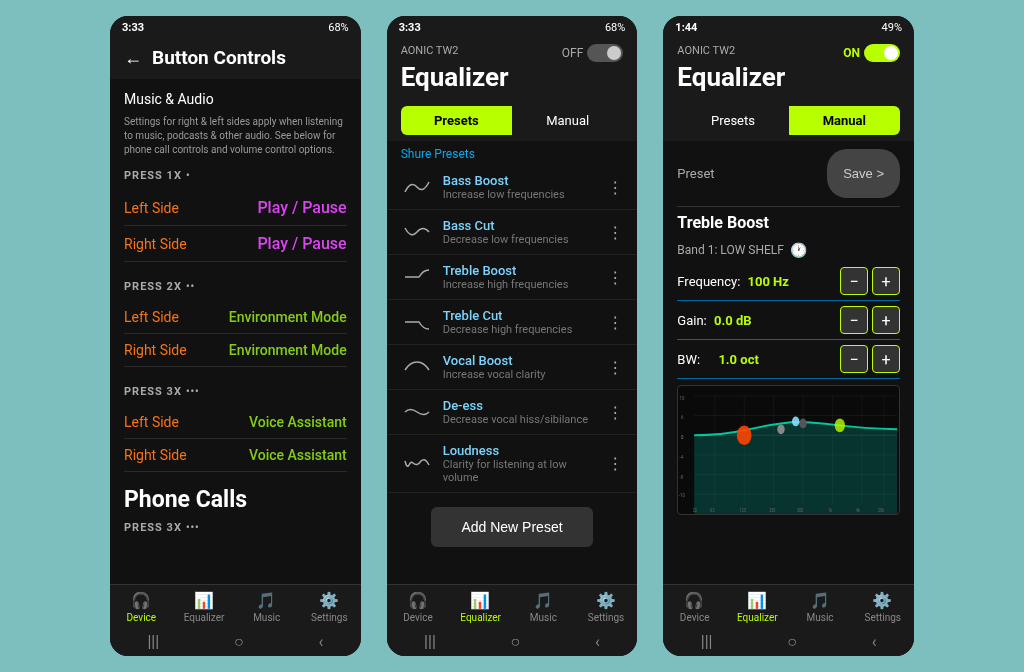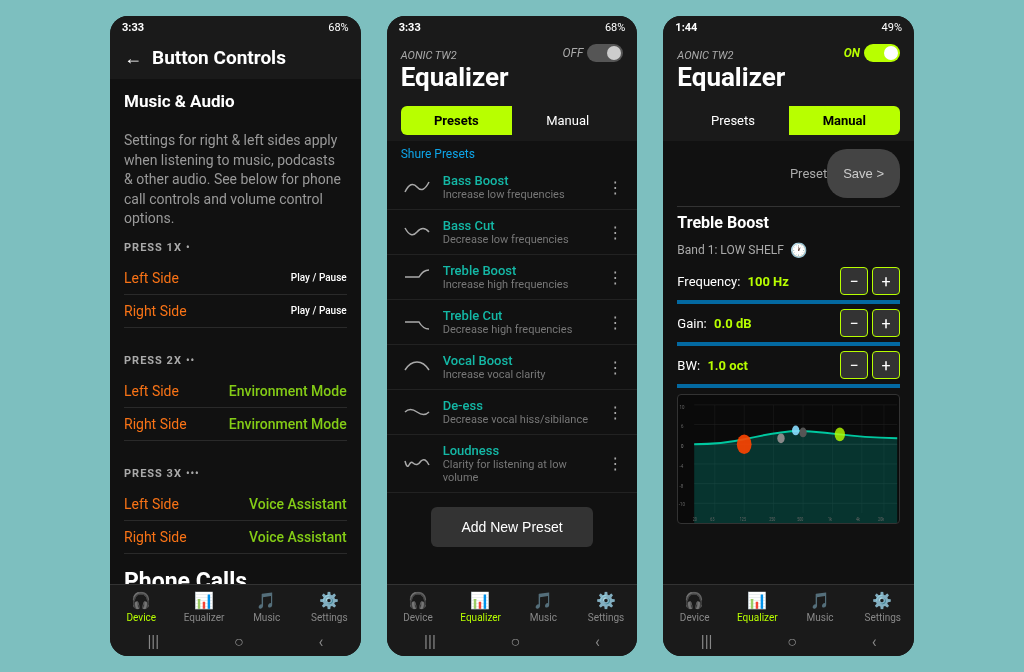--- a/index.html
+++ b/index.html
@@ -68,51 +68,50 @@
       font-weight: bold;
     }
     .phone1-body {
       background: #111;
       flex: 1;
       padding: 12px 14px;
       overflow: hidden;
     }
     .section-title-large {
       color: #fff;
-      font-size: 17px;
-      font-weight: bold;
-      margin-bottom: 20px;
+      font-size: 14px;
+      font-weight: normal;
+      margin-bottom: 8px;
     }
     .section-desc {
       color: #999;
-      font-size: 14px;
+      font-size: 10px;
       line-height: 1.4;
       margin-bottom: 12px;
     }
     .press-label {
       color: #aaa;
       font-size: 11px;
       font-weight: bold;
       letter-spacing: 1px;
       margin-bottom: 8px;
       display: flex;
       align-items: center;
       gap: 4px;
-      margin-top: 8px;
     }
     .dots { color: #aaa; font-size: 10px; }
     .control-row {
       display: flex;
       justify-content: space-between;
       align-items: center;
       padding: 8px 0;
       border-bottom: 1px solid #2a2a2a;
     }
     .control-label { color: #f97316; font-size: 14px; }
-    .control-value { color: #ffffff; font-size: 10px; font-weight: 500; }
+    .control-value { color: #d946ef; font-size: 16px; font-weight: 500; }
     .control-value-yellow { color: #84cc16; font-size: 14px; font-weight: 500; }
     .section-gap { height: 18px; }
     .phone-calls-title {
       color: #fff;
       font-size: 23px;
       font-weight: bold;
       margin-top: 14px;
     }
     
     .bottom-nav {
@@ -145,22 +144,21 @@
     
     .phone2-header {
       background: #1a1a1a;
       padding: 6px 14px 8px;
     }
     .device-brand { color: #aaa; font-size: 11px; }
     .equalizer-title { color: #fff; font-size: 26px; font-weight: bold; }
     .eq-header-row {
       display: flex;
       justify-content: space-between;
-      align-items: flex-end;
-      font-style: italic;
+      align-items: flex-start;
     }
     .toggle-off {
       display: flex;
       align-items: center;
       gap: 4px;
       font-size: 12px;
       color: #aaa;
     }
     .toggle-switch-off {
       width: 36px;
@@ -238,21 +236,21 @@
       gap: 10px;
     }
     .preset-icon {
       width: 32px;
       display: flex;
       align-items: center;
       justify-content: center;
     }
     .preset-icon svg { width: 28px; height: 18px; }
     .preset-text { flex: 1; }
-    .preset-name { color: #14b8a6; font-size: 13px; font-weight: 500; }
+    .preset-name { color: #7dd3fc; font-size: 13px; font-weight: 500; }
     .preset-desc { color: #777; font-size: 11px; }
     .preset-menu { color: #aaa; font-size: 16px; }
     .add-preset-btn {
       background: #333;
       color: #fff;
       border: none;
       padding: 12px 30px;
       border-radius: 6px;
       font-size: 14px;
       margin: 10px auto;
@@ -261,21 +259,21 @@
     }
     
     .phone3-body {
       background: #111;
       flex: 1;
       padding: 0 14px;
       overflow: hidden;
     }
     .preset-row {
       display: flex;
-      justify-content: flex-end;
+      justify-content: space-between;
       align-items: center;
       padding: 8px 0;
       border-bottom: 1px solid #333;
     }
     .preset-row-label { color: #aaa; font-size: 13px; }
     .save-btn {
       background: #444;
       color: #ccc;
       border: none;
       border-radius: 20px;
@@ -292,21 +290,21 @@
       gap: 6px;
       padding: 4px 0;
     }
     .band-label { color: #aaa; font-size: 12px; }
     .clock-icon { font-size: 14px; color: #aaa; }
     .freq-row {
       display: flex;
       align-items: center;
       justify-content: space-between;
       padding: 5px 0;
-      border-bottom: 4px solid #0369a1;
+      border-bottom: 1px solid #0369a1;
     }
     .freq-label { color: #fff; font-size: 13px; }
     .freq-controls { display: flex; gap: 4px; align-items: center; }
     .ctrl-btn {
       width: 28px;
       height: 28px;
       background: #333;
       border: 1px solid #b8ff00;
       border-radius: 4px;
       color: #fff;
@@ -626,21 +624,21 @@
           </span>
           <div class="freq-controls">
             <div class="ctrl-btn">−</div>
             <div class="ctrl-btn">+</div>
           </div>
         </div>
 
         <div class="freq-row">
           <span class="freq-label">
             <span>BW:</span>
-            <span style="color:#b8ff00;font-weight:bold;margin-left:4px;">1.0 oct</span>
+            <span style="color:#b8ff00;font-weight:bold;margin-left:15px;">1.0 oct</span>
           </span>
           <div class="freq-controls">
             <div class="ctrl-btn">−</div>
             <div class="ctrl-btn">+</div>
           </div>
         </div>
 
         <div class="eq-graph">
           <svg class="eq-curve" viewBox="0 0 300 130" preserveAspectRatio="none" xmlns="http://www.w3.org/2000/svg">
 

